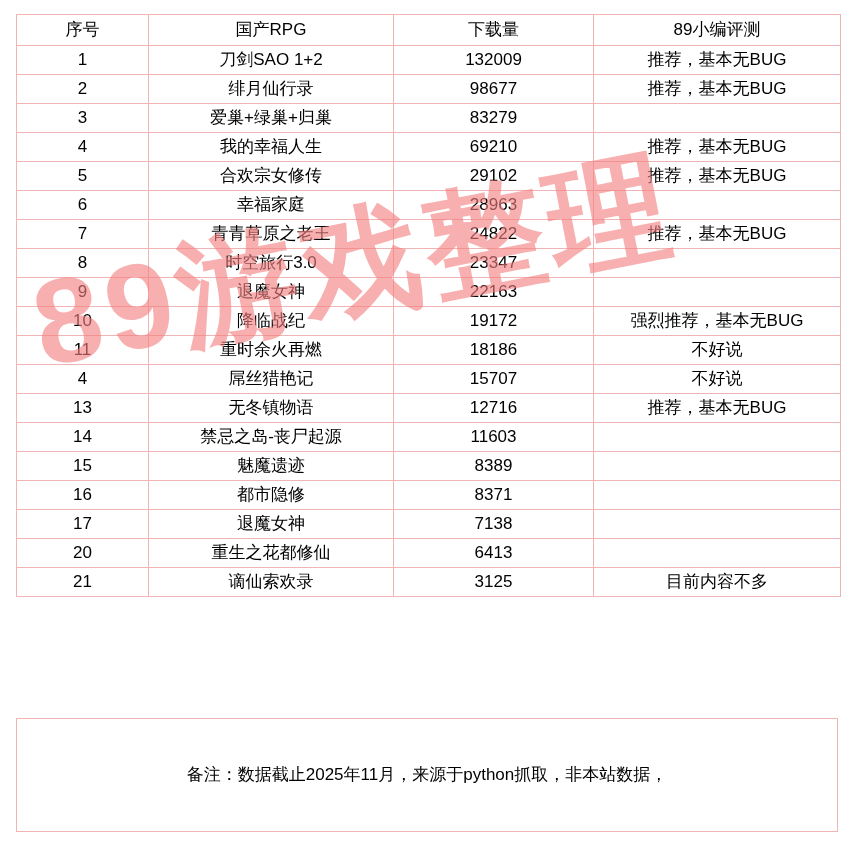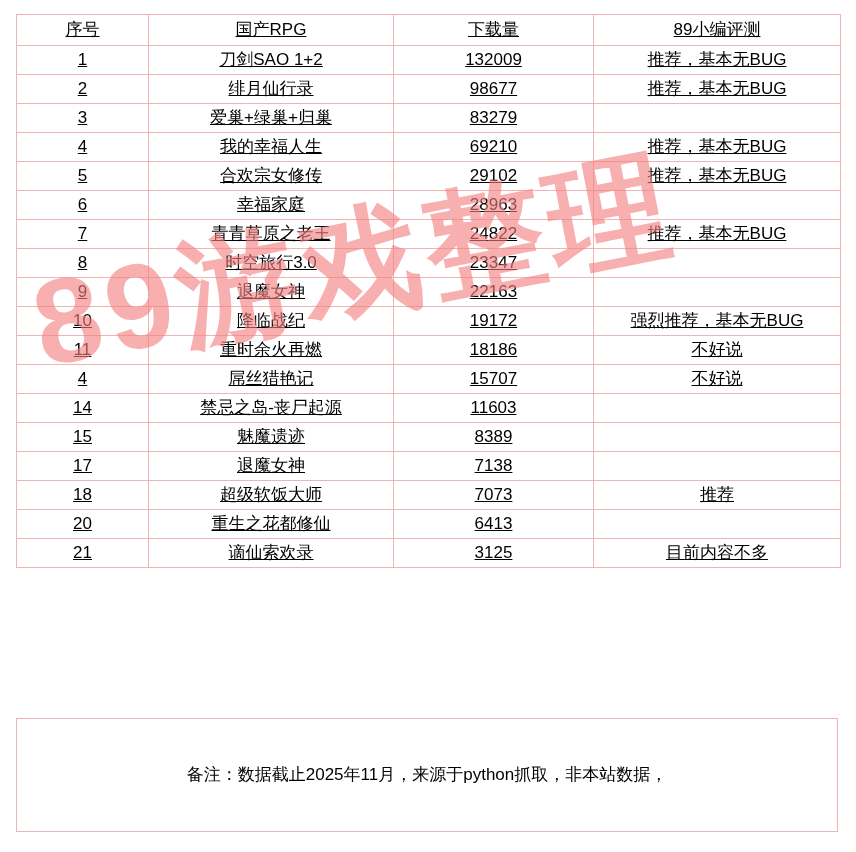--- a/index.html
+++ b/index.html
@@ -21,21 +21,20 @@
     height: 852px;
     box-sizing: border-box;
     padding: 14px 16px 0 16px;
   }
   table.data-table {
     width: 824px;
     border-collapse: collapse;
     table-layout: fixed;
     position: relative;
     z-index: 2;
-    text-decoration: underline;
   }
   table.data-table td {
     border: 1px solid #f0b4b4;
     height: 28px;
     text-align: center;
     vertical-align: middle;
     font-size: 17px;
     padding: 0 2px;
     line-height: 26px;
     white-space: nowrap;
@@ -174,42 +173,48 @@
         <td>18186</td>
         <td>不好说</td>
       </tr>
       <tr>
         <td>4</td>
         <td>屌丝猎艳记</td>
         <td>15707</td>
         <td>不好说</td>
       </tr>
       <tr>
+        <td>13</td>
+        <td>无冬镇物语</td>
+        <td>12716</td>
+        <td>推荐，基本无BUG</td>
+      </tr>
+      <tr>
         <td>14</td>
         <td>禁忌之岛-丧尸起源</td>
         <td>11603</td>
         <td></td>
       </tr>
       <tr>
         <td>15</td>
         <td>魅魔遗迹</td>
         <td>8389</td>
         <td></td>
       </tr>
       <tr>
+        <td>16</td>
+        <td>都市隐修</td>
+        <td>8371</td>
+        <td></td>
+      </tr>
+      <tr>
         <td>17</td>
         <td>退魔女神</td>
         <td>7138</td>
         <td></td>
-      </tr>
-      <tr>
-        <td>18</td>
-        <td>超级软饭大师</td>
-        <td>7073</td>
-        <td>推荐</td>
       </tr>
       <tr>
         <td>20</td>
         <td>重生之花都修仙</td>
         <td>6413</td>
         <td></td>
       </tr>
       <tr>
         <td>21</td>
         <td>谪仙索欢录</td>

